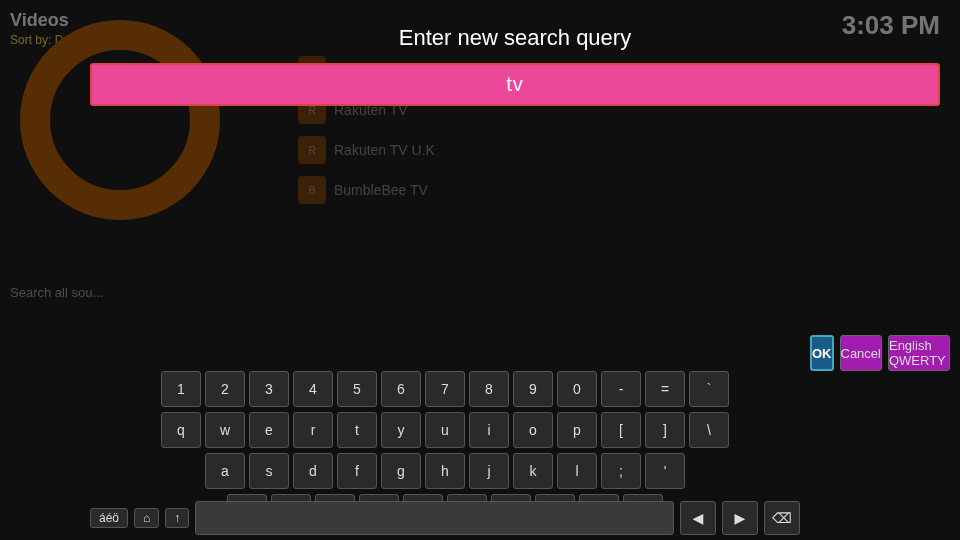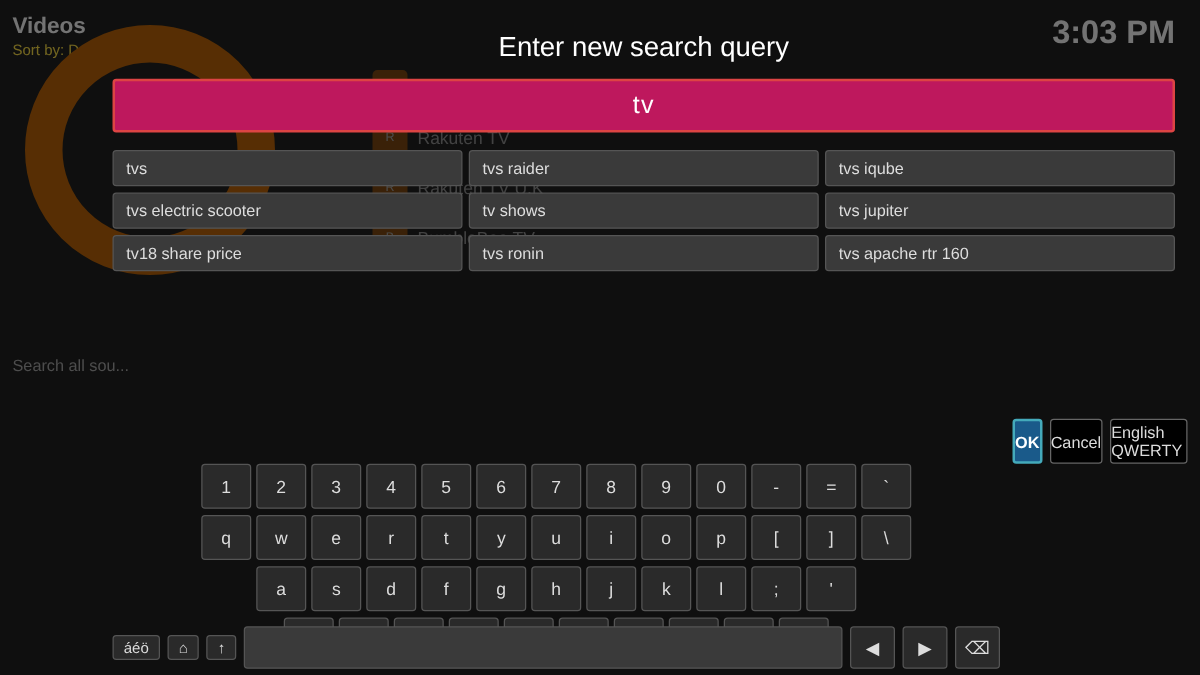--- a/index.html
+++ b/index.html
@@ -114,21 +114,21 @@
     .dialog-title {
       text-align: center;
       font-size: 22px;
       color: #fff;
       margin-bottom: 12px;
       font-weight: normal;
     }
 
     
     .search-input-container {
-      background: #be185d;
+      background: #ec4899;
       border: 2px solid #d44;
       border-radius: 3px;
       padding: 8px 16px;
       margin-bottom: 14px;
       position: relative;
     }
     .search-input-text {
       font-size: 20px;
       color: #fff;
       text-align: center;
@@ -230,21 +230,21 @@
     .right-panel {
       position: absolute;
       right: 10px;
       top: 335px;
       width: 140px;
       display: flex;
       flex-direction: row;
       gap: 6px;
     }
     .right-btn {
-      background: #000000;
+      background: #a21caf;
       border: 1px solid #666;
       border-radius: 3px;
       height: 36px;
       display: flex;
       align-items: center;
       justify-content: center;
       font-size: 13px;
       color: #ddd;
       cursor: pointer;
     }
@@ -292,31 +292,20 @@
 
 <div class="dialog-overlay"></div>
 
 <div class="dialog">
   <div class="dialog-title">Enter new search query</div>
 
   <div class="search-input-container">
     <div class="search-input-text">tv</div>
   </div>
 
-  <div class="suggestions-grid">
-    <div class="suggestion-btn">tvs</div>
-    <div class="suggestion-btn">tvs raider</div>
-    <div class="suggestion-btn">tvs iqube</div>
-    <div class="suggestion-btn">tvs electric scooter</div>
-    <div class="suggestion-btn">tv shows</div>
-    <div class="suggestion-btn">tvs jupiter</div>
-    <div class="suggestion-btn">tv18 share price</div>
-    <div class="suggestion-btn">tvs ronin</div>
-    <div class="suggestion-btn">tvs apache rtr 160</div>
-  </div>
 </div>
 
 <div class="keyboard-section">
 
   <div class="keyboard-row">
     <div class="key">1</div>
     <div class="key">2</div>
     <div class="key">3</div>
     <div class="key">4</div>
     <div class="key">5</div>

